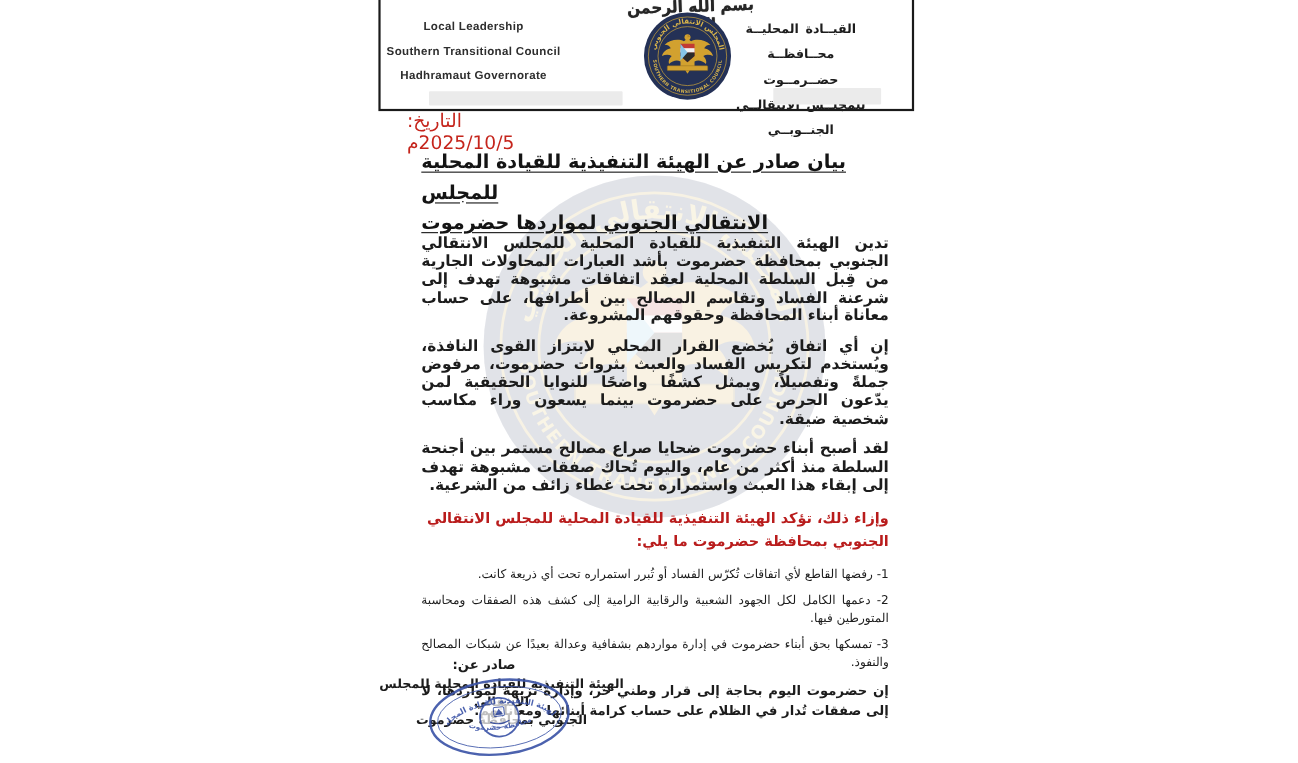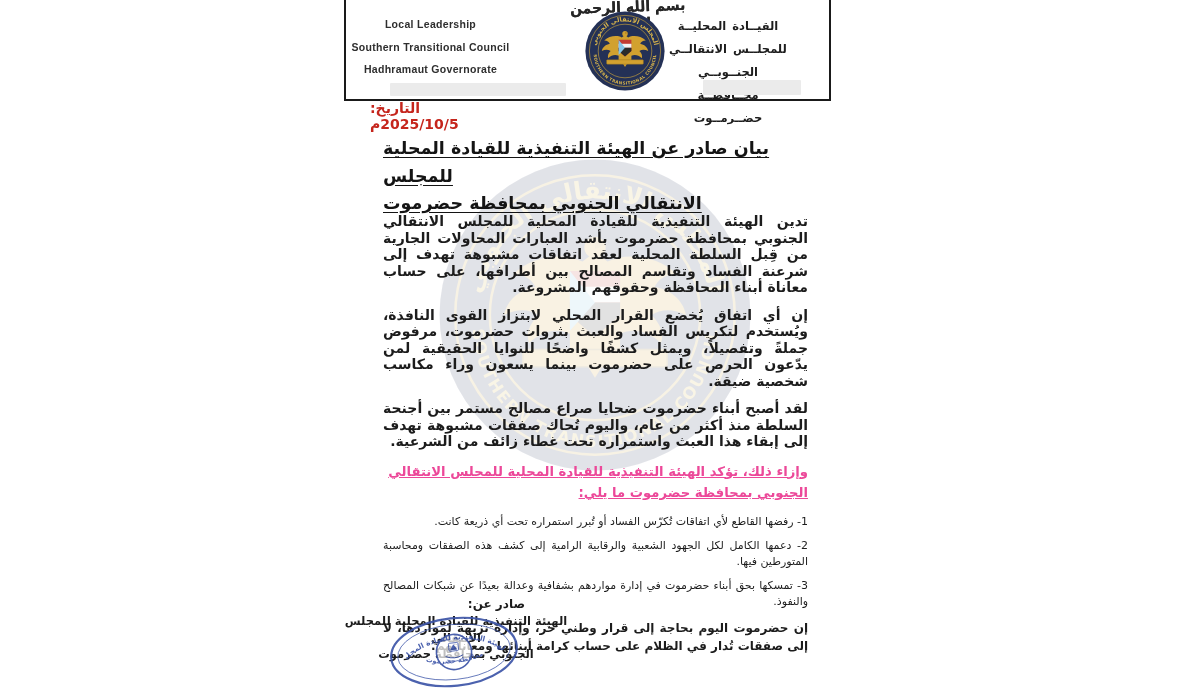--- a/index.html
+++ b/index.html
@@ -23,36 +23,36 @@
   .h-right{position:absolute;left:664px;top:15px;width:128px;text-align:center;
     direction:rtl;font-size:11.5px;font-weight:bold;line-height:23px;color:#1d1d1d;
     word-spacing:2px;}
   .logo-main{position:absolute;left:585px;top:11px;width:80px;height:80px;}
   .logo-main svg{width:100%;height:100%;}
   .redact{position:absolute;background:#ebebeb;border-radius:1px;}
   .redact.r-left{left:390px;top:83px;width:176px;height:13px;}
   .redact.r-right{left:703px;top:80px;width:98px;height:15px;}
   
   .date{position:absolute;left:370px;top:100px;width:110px;direction:rtl;text-align:left;
-    font-size:14px;font-weight:bold;color:#c5251c;}
+    font-size:17px;font-weight:normal;color:#c5251c;}
   
   .doc-title{position:absolute;left:383px;top:135px;width:424px;text-align:left;
     direction:rtl;font-size:17.5px;font-weight:bold;color:#141414;line-height:27.5px;}
   .doc-title div{text-decoration:underline;text-underline-offset:3px;}
   
   .body-col{position:absolute;left:383px;top:213px;width:425px;direction:rtl;}
   .para{margin:0 0 11px;font-size:14px;font-weight:bold;line-height:16.5px;
     text-align:justify;text-align-last:right;color:#1c1c1c;}
   .lead{margin:1px 0 10px;font-size:13.2px;font-weight:bold;line-height:21.5px;
-    text-align:right;color:#ec4899;text-decoration:underline;}
+    text-align:right;color:#b91c1c;}
   .item{margin:0 0 9px;font-size:11px;font-weight:normal;line-height:15.5px;
     text-align:justify;text-align-last:right;color:#1c1c1c;}
   .closing{margin-top:11px;font-size:12px;line-height:17.5px;}
   
-  .issued{position:absolute;left:355px;top:597px;width:170px;text-align:right;
+  .issued{position:absolute;left:355px;top:597px;width:170px;text-align:center;
     direction:rtl;font-size:12px;font-weight:bold;color:#1c1c1c;}
   .issuer{position:absolute;left:326px;top:613px;width:260px;text-align:center;
     direction:rtl;font-size:11.5px;font-weight:bold;line-height:16.5px;color:#1c1c1c;}
   .stamp{position:absolute;left:388px;top:615px;width:132px;height:74px;
     transform:rotate(-6deg);opacity:.92;}
   .stamp svg{width:100%;height:100%;}
   .defs-holder{position:absolute;width:0;height:0;overflow:hidden;}
 </style>
 </head>
 <body>
@@ -104,32 +104,32 @@
   </div>
 
   <div class="logo-main">
     <svg viewBox="0 0 100 100">
         <use href="#stc-logo"></use>
       </svg>
   </div>
 
   <div class="h-right">
     <div>القيــادة المحليــة</div>
+    <div>محــافظــة حضــرمــوت</div>
     <div>للمجلــس الانتقالــي الجنــوبــي</div>
-    <div>محــافظــة حضــرمــوت</div>
   </div>
 
   <div class="redact r-left"></div>
   <div class="redact r-right"></div>
 
   <div class="date">التاريخ: 2025/10/5م</div>
 
   <div class="doc-title">
     <div>بيان صادر عن الهيئة التنفيذية للقيادة المحلية للمجلس</div>
-    <div>الانتقالي الجنوبي بمحافظة حضرموت</div>
+    <div>الانتقالي الجنوبي لمواردها حضرموت</div>
   </div>
 
   <div class="body-col">
     <p class="para">تدين الهيئة التنفيذية للقيادة المحلية للمجلس الانتقالي الجنوبي بمحافظة حضرموت بأشد العبارات المحاولات الجارية من قِبل السلطة المحلية لعقد اتفاقات مشبوهة تهدف إلى شرعنة الفساد وتقاسم المصالح بين أطرافها، على حساب معاناة أبناء المحافظة وحقوقهم المشروعة.</p>
     <p class="para">إن أي اتفاق يُخضع القرار المحلي لابتزاز القوى النافذة، ويُستخدم لتكريس الفساد والعبث بثروات حضرموت، مرفوض جملةً وتفصيلاً، ويمثل كشفًا واضحًا للنوايا الحقيقية لمن يدّعون الحرص على حضرموت بينما يسعون وراء مكاسب شخصية ضيقة.</p>
     <p class="para">لقد أصبح أبناء حضرموت ضحايا صراع مصالح مستمر بين أجنحة السلطة منذ أكثر من عام، واليوم تُحاك صفقات مشبوهة تهدف إلى إبقاء هذا العبث واستمراره تحت غطاء زائف من الشرعية.</p>
     <p class="lead">وإزاء ذلك، تؤكد الهيئة التنفيذية للقيادة المحلية للمجلس الانتقالي الجنوبي بمحافظة حضرموت ما يلي:</p>
     <p class="item">1- رفضها القاطع لأي اتفاقات تُكرّس الفساد أو تُبرر استمراره تحت أي ذريعة كانت.</p>
     <p class="item">2- دعمها الكامل لكل الجهود الشعبية والرقابية الرامية إلى كشف هذه الصفقات ومحاسبة المتورطين فيها.</p>
     <p class="item">3- تمسكها بحق أبناء حضرموت في إدارة مواردهم بشفافية وعدالة بعيدًا عن شبكات المصالح والنفوذ.</p>

